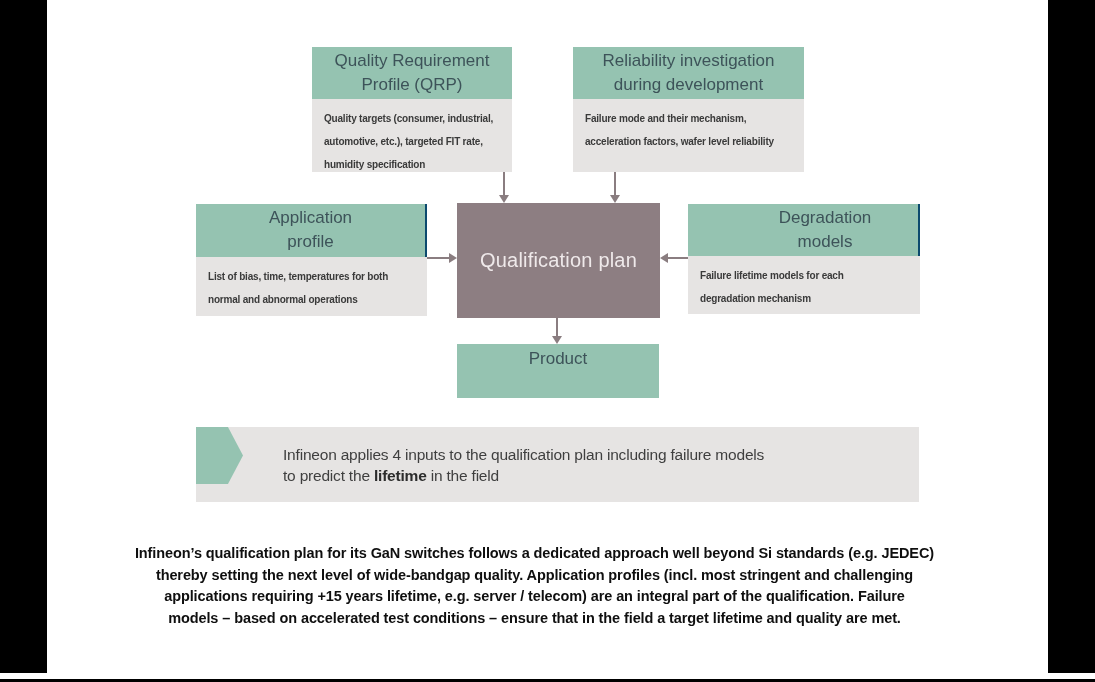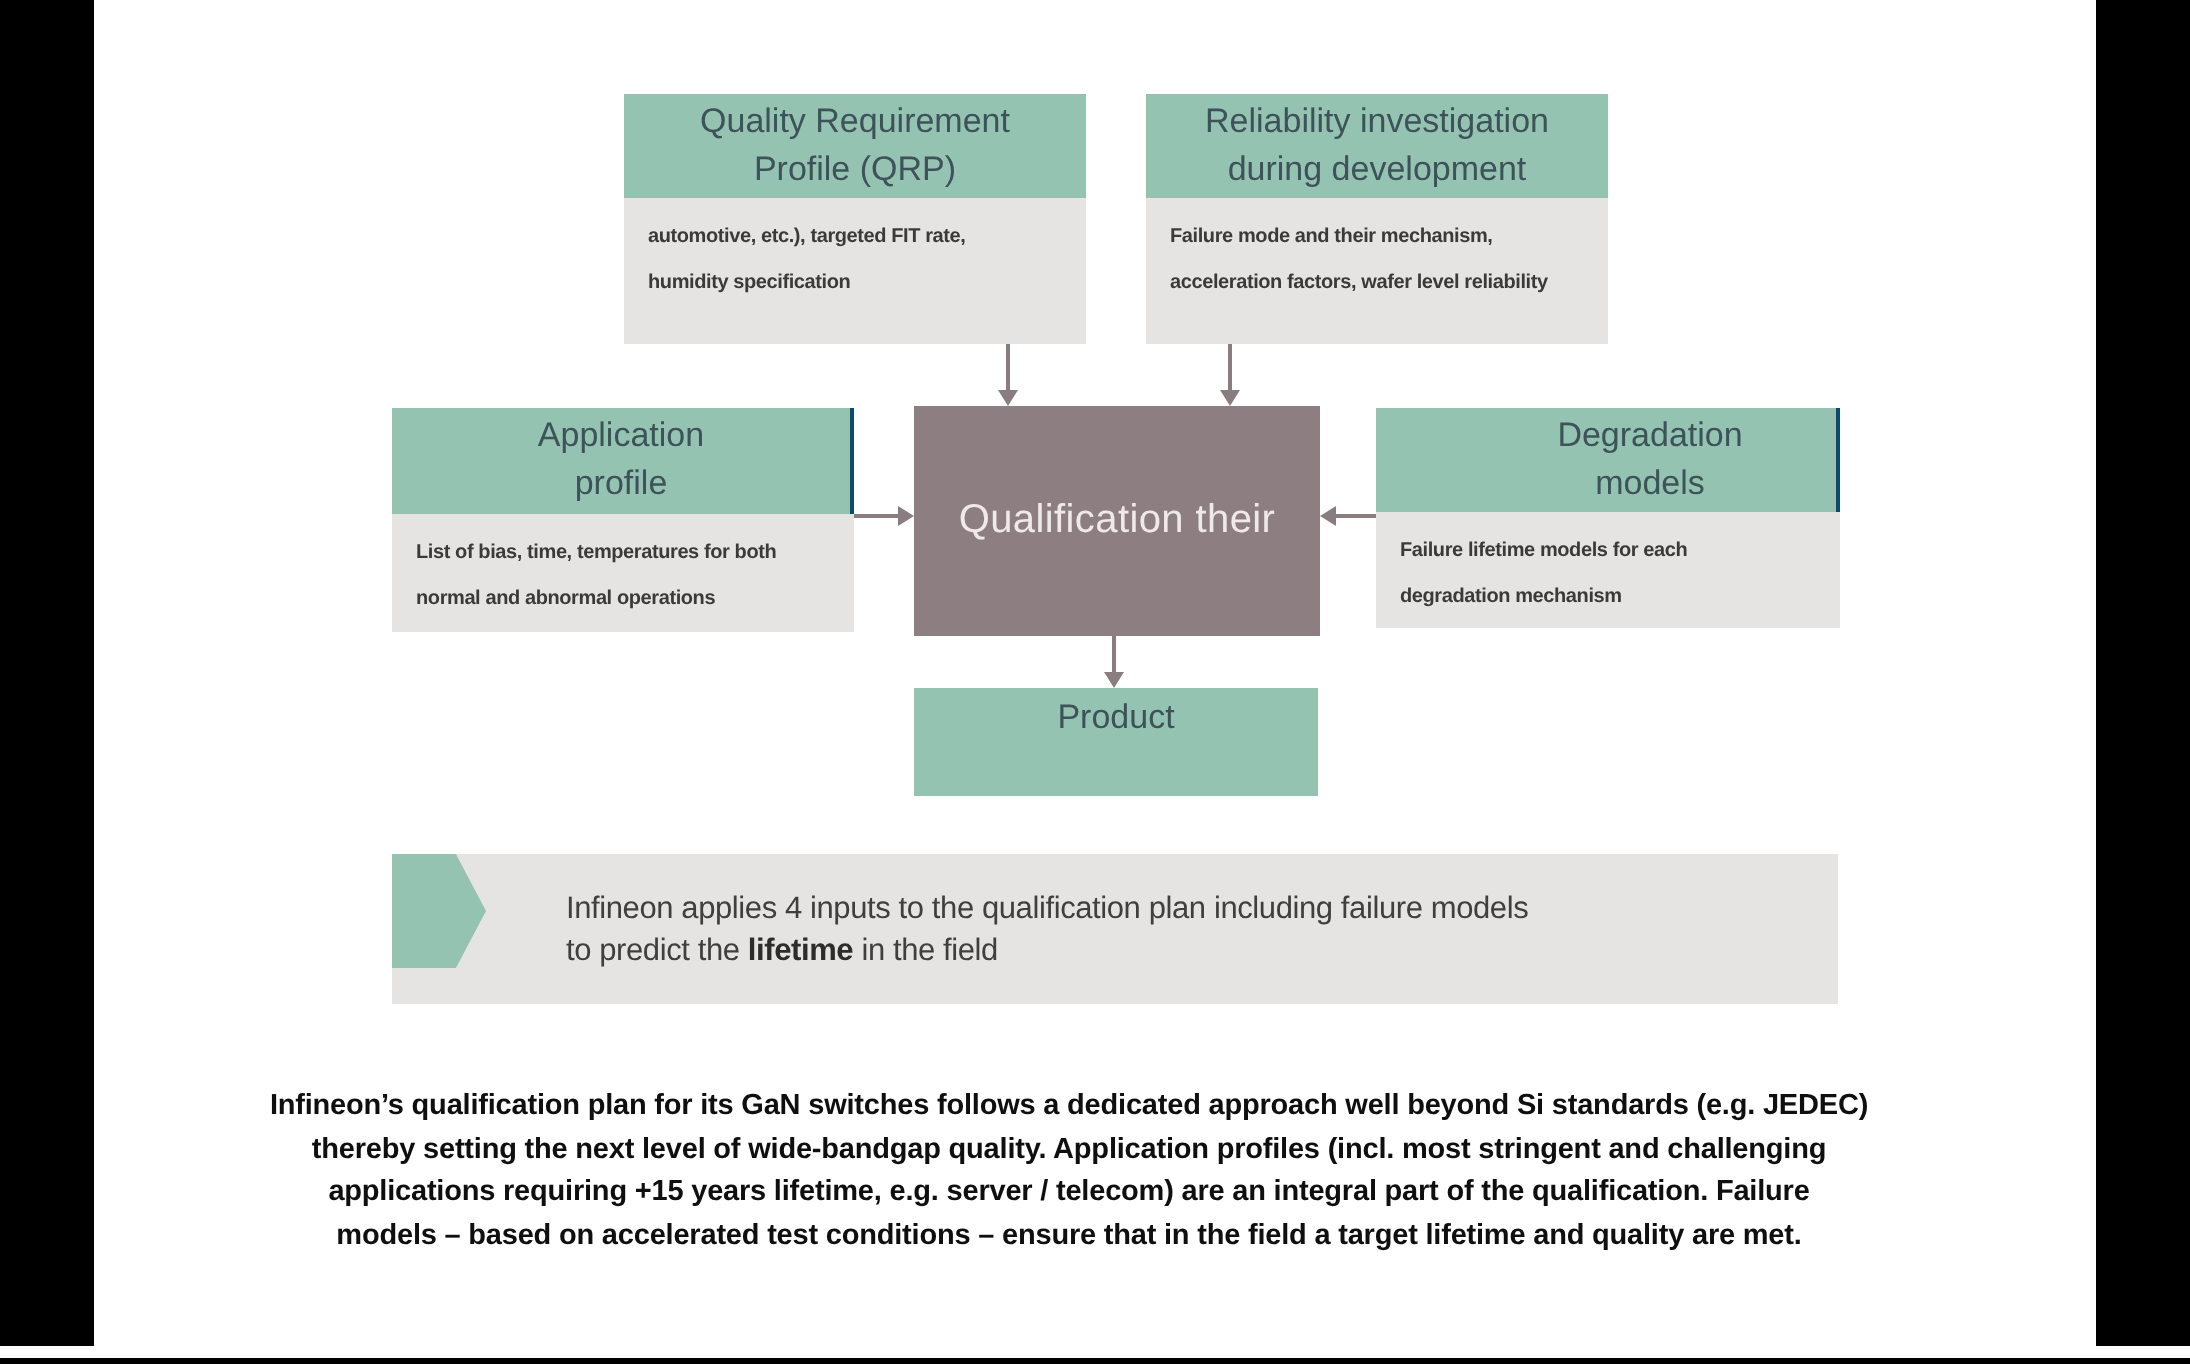--- a/index.html
+++ b/index.html
@@ -64,26 +64,27 @@
 </style>
 </head>
 <body>
 
 <div class="page">
 
   <div class="bar bar-left"></div>
   <div class="bar bar-right"></div>
   <div class="bar bar-bottom"></div>
 
-  <div class="fbox" style="left:312px; top:47px; width:231px;">
+  <div class="fbox" style="left:312px; top:47px; width:200px;">
     <div class="hd" style="height:52px;">
       <span class="line">Quality Requirement</span>
       <span class="line">Profile (QRP)</span>
     </div>
     <div class="bd" style="height:73px;">
+      <span class="line">Quality targets (consumer, industrial,</span>
       <span class="line">automotive, etc.), targeted FIT rate,</span>
       <span class="line">humidity specification</span>
     </div>
   </div>
 
   <div class="fbox" style="left:573px; top:47px; width:231px;">
     <div class="hd" style="height:52px;">
       <span class="line">Reliability investigation</span>
       <span class="line">during development</span>
     </div>
@@ -109,21 +110,21 @@
       <span class="line">Degradation</span>
       <span class="line">models</span>
     </div>
     <div class="bd" style="height:58px;">
       <span class="line">Failure lifetime models for each</span>
       <span class="line">degradation mechanism</span>
     </div>
   </div>
 
   <div class="qualbox">
-    <span>Qualification their</span>
+    <span>Qualification plan</span>
   </div>
 
   <div class="released">
     <span class="line">Product</span>
   </div>
 
   <div class="arrow-line-v" style="left:503px; top:172px; height:24px;"></div>
   <div class="head-down" style="left:499px; top:195px;"></div>
 
   <div class="arrow-line-v" style="left:614px; top:172px; height:24px;"></div>

